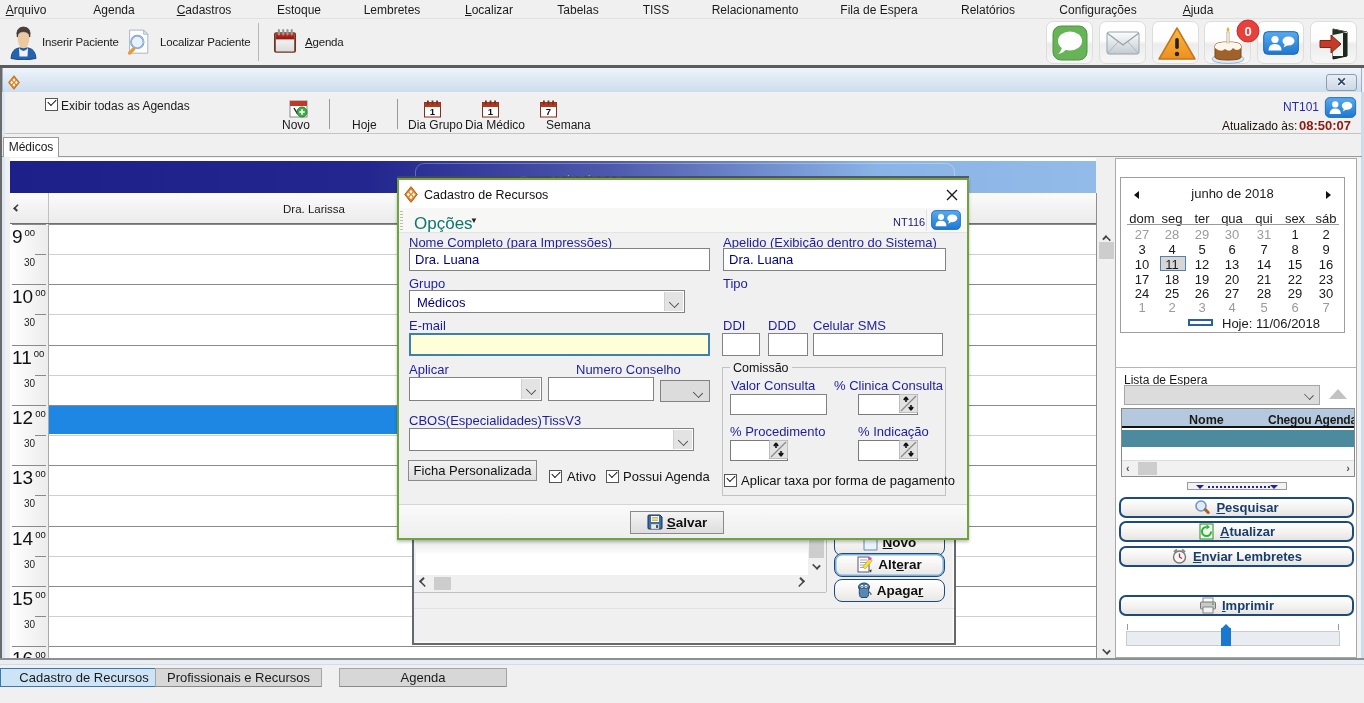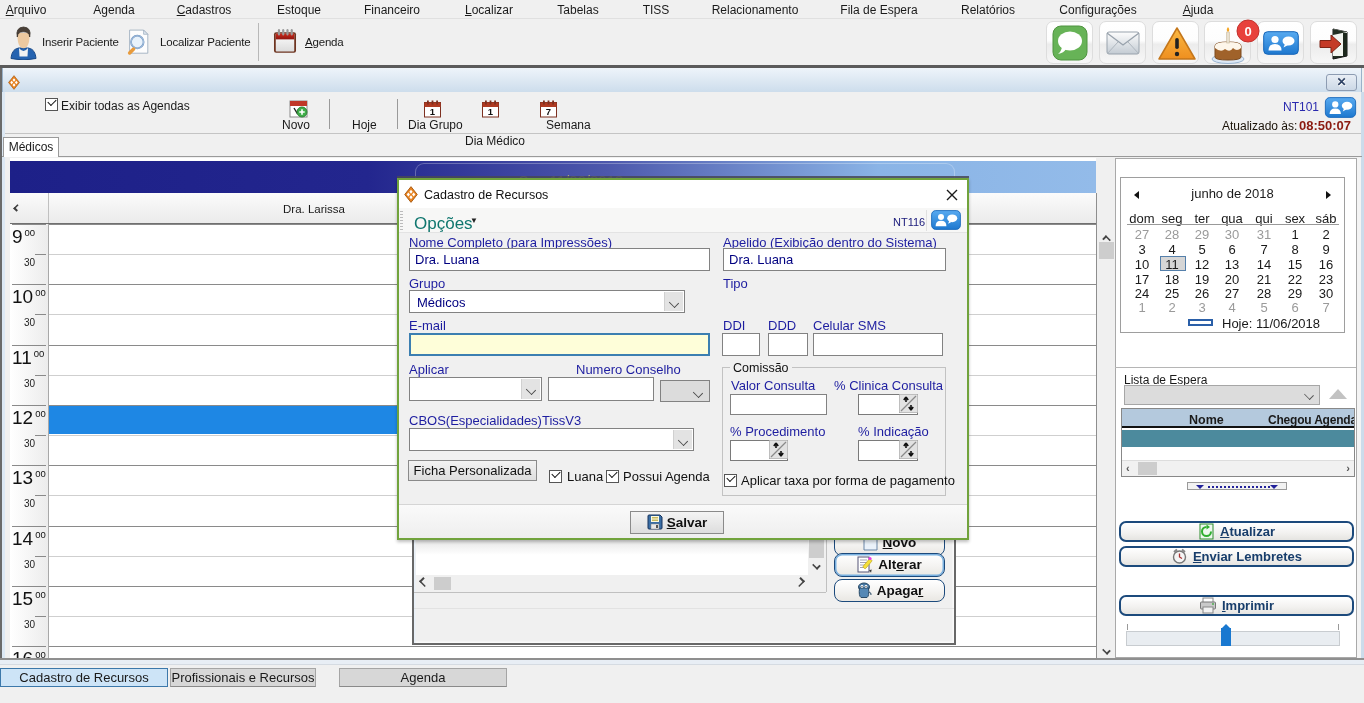--- a/index.html
+++ b/index.html
@@ -91,21 +91,21 @@
 </style>
 </head>
 <body>
 <div id="root">
 
 <div id="menubar">
   <span style="left:26px"><u class="m">A</u>rquivo</span>
   <span style="left:114px">Agenda</span>
   <span style="left:204px"><u class="m">C</u>adastros</span>
   <span style="left:299px">Estoque</span>
-  <span style="left:392px">Financeiro</span>
+  <span style="left:392px">Lembretes</span>
   <span style="left:489px"><u class="m">L</u>ocalizar</span>
   <span style="left:578px">Tabelas</span>
   <span style="left:656px">TISS</span>
   <span style="left:755px">Relacionamento</span>
   <span style="left:879px">Fila de Espera</span>
   <span style="left:988px">Relatórios</span>
   <span style="left:1098px">Configurações</span>
   <span style="left:1198px"><u class="m">A</u>juda</span>
 </div>
 
@@ -226,21 +226,21 @@
 <div id="mdiclose">✕</div>
 
 <div id="agtb">
   <div class="cb" style="left:43px; top:6px;"></div>
   <span class="abs" style="left:59px; top:7px; font-size:12px;">Exibir todas as Agendas</span>
   <span class="abs" style="left:280px; top:26px; font-size:12px;">Novo</span>
   <div class="sep" style="left:327px; top:7px; height:30px; background:#9a9a9a;"></div>
   <span class="abs" style="left:350px; top:26px; font-size:12px;">Hoje</span>
   <div class="sep" style="left:395px; top:7px; height:30px; background:#9a9a9a;"></div>
   <span class="abs" style="left:406px; top:26px; font-size:12px;">Dia Grupo</span>
-  <span class="abs" style="left:463px; top:26px; font-size:12px;margin-top:16px;">Dia Médico</span>
+  <span class="abs" style="left:463px; top:26px; font-size:12px;">Dia Médico</span>
   <span class="abs" style="left:544px; top:26px; font-size:12px;">Semana</span>
   <span class="abs" style="left:1281px; top:8px; font-size:12px; color:#2929ae;">NT101</span>
   <span class="abs" style="left:1220px; top:27px; font-size:12px; color:#1a1208;">Atualizado às:</span>
   <span class="abs" style="left:1297px; top:26px; font-size:13px; font-weight:bold; color:#8b1a10;">08:50:07</span>
   <svg class="abs" style="left:1322px; top:5px;" width="33" height="21" viewBox="0 0 36 24">
     <rect x="0.7" y="0.7" width="34.6" height="22.6" rx="5" fill="url(#bpg2)" stroke="#1565b8"></rect>
     <defs>
           <linearGradient id="bpg2" x1="0" y1="0" x2="0" y2="1">
             <stop offset="0" stop-color="#58aaf0"></stop>
             <stop offset="1" stop-color="#1e78cf"></stop>
@@ -471,20 +471,24 @@
     <span style="position:absolute; left:4px; top:1px; font-size:11px; font-weight:bold; color:#555;">‹</span>
     <span style="position:absolute; right:4px; top:1px; font-size:11px; font-weight:bold; color:#555;">›</span>
     <div style="position:absolute; left:16px; top:1px; width:19px; height:13px; background:#cdcdcd;"></div>
   </div>
 </div>
 <div class="abs" style="left:1187px; top:482px; width:100px; height:8px; background:#f2f2f2; border:1px solid #9a9a9a;">
   <div style="position:absolute; left:8px; top:2px; width:0; height:0; border-left:4px solid transparent; border-right:4px solid transparent; border-top:4px solid #22229a;"></div>
   <div style="position:absolute; right:8px; top:2px; width:0; height:0; border-left:4px solid transparent; border-right:4px solid transparent; border-top:4px solid #22229a;"></div>
   <div style="position:absolute; left:20px; top:2.5px; width:62px; height:2px; background-image:repeating-linear-gradient(90deg,#22229a 0 2px,transparent 2px 4px);"></div>
 </div>
+<div class="rbtn" style="top:497px;"><svg class="ric" width="17" height="17" viewBox="0 0 17 17">
+        <circle cx="7" cy="7" r="5" fill="#dcebf8" stroke="#7a93b8" stroke-width="1.6"></circle>
+        <rect x="9.5" y="9" width="7" height="3" rx="1.5" transform="rotate(45 11 11)" fill="#a0662d"></rect>
+      </svg><u class="m">P</u>esquisar</div>
 <div class="rbtn" style="top:521px;"><svg class="ric" width="17" height="17" viewBox="0 0 17 17">
         <rect x="2" y="1" width="13" height="15" fill="#eef8ee" stroke="#2d8b2d"></rect>
         <path d="M8.5 4 A4.5 4.5 0 1 0 13 8.5" fill="none" stroke="#2faf2f" stroke-width="2"></path>
         <path d="M8.5 1.6 L12 4 L8.5 6.4 Z" fill="#2faf2f"></path>
       </svg><u class="m">A</u>tualizar</div>
 <div class="rbtn" style="top:546px;"><svg class="ric" width="17" height="17" viewBox="0 0 17 17">
         <circle cx="8.5" cy="9" r="6" fill="#f5f5f5" stroke="#777" stroke-width="1.4"></circle>
         <path d="M3 4 L6 1.5 M14 4 L11 1.5" stroke="#888" stroke-width="2"></path>
         <path d="M8.5 5.5 V9 L11 10.5" stroke="#a33" stroke-width="1.3" fill="none"></path>
       </svg><u class="m">E</u>nviar Lembretes</div>
@@ -561,21 +565,21 @@
   <div class="tinput" style="left:149px; top:197px; width:106px; height:24px;"></div>
   <div class="combo" style="left:261px; top:200px; width:50px; height:22px; background:#dcdcdc;">
         <span class="btn" style="background:#dcdcdc; border-left:none;"></span>
       </div>
   <span class="nlbl" style="left:10px; top:233px;">CBOS(Especialidades)TissV3</span>
   <div class="combo" style="left:10px; top:248px; width:285px;">
         <span class="btn"></span>
       </div>
   <div class="abs" style="left:9px; top:280px; width:129px; height:21px; background:linear-gradient(#f2f2f2,#dedede); border:1px solid #8a8a8a; text-align:center; line-height:19px; font-size:13px; color:#111;">Ficha Personalizada</div>
   <div class="cb" style="left:150px; top:290px;"></div>
-  <span class="cblbl" style="left:168px; top:289px;">Luana</span>
+  <span class="cblbl" style="left:168px; top:289px;">Ativo</span>
   <div class="cb" style="left:207px; top:290px;"></div>
   <span class="cblbl" style="left:224px; top:289px;">Possui Agenda</span>
   <div class="grp" style="left:323px; top:187px; width:224px; height:129px;">
     <span class="cap">Comissão</span>
     <span class="nlbl" style="left:8px; top:10px;">Valor Consulta</span>
     <div class="tinput" style="left:7px; top:26px; width:97px; height:21px;"></div>
     <span class="nlbl" style="left:111px; top:10px;">% Clinica Consulta</span>
     <div class="spin" style="left:135px; top:26px; width:60px;">
           <svg width="19" height="19" viewBox="0 0 19 19">
             <rect x="0" y="0" width="19" height="19" fill="#e2e2e2" stroke="#9a9a9a"></rect>
@@ -613,17 +617,17 @@
           <rect x="4" y="10" width="8" height="5" fill="#e8e8e8" stroke="#888" stroke-width=".5"></rect>
           <rect x="9" y="11" width="2" height="3" fill="#555"></rect>
         </svg><b><u class="m">S</u>alvar</b></div>
 </div>
 
 <div class="abs" style="left:0px; top:657.5px; width:1364px; height:2px; background:#8f8f8f;"></div>
 <div class="abs" style="left:0px; top:659.5px; width:1364px; height:4px; background:#e8eef5;"></div>
 <div class="abs" style="left:0px; top:663.5px; width:1364px; height:1px; background:#d5dbe2;"></div>
 <div id="btabs">
   <div class="btab active" style="left:0px; width:168px;">Cadastro de Recursos</div>
-  <div class="btab" style="left:170px; width:146px;">Profissionais e Recursos</div>
+  <div class="btab" style="left:155px; width:167px;">Profissionais e Recursos</div>
   <div class="btab" style="left:339px; width:168px;">Agenda</div>
 </div>
 
 </div>
 
 </body></html>

